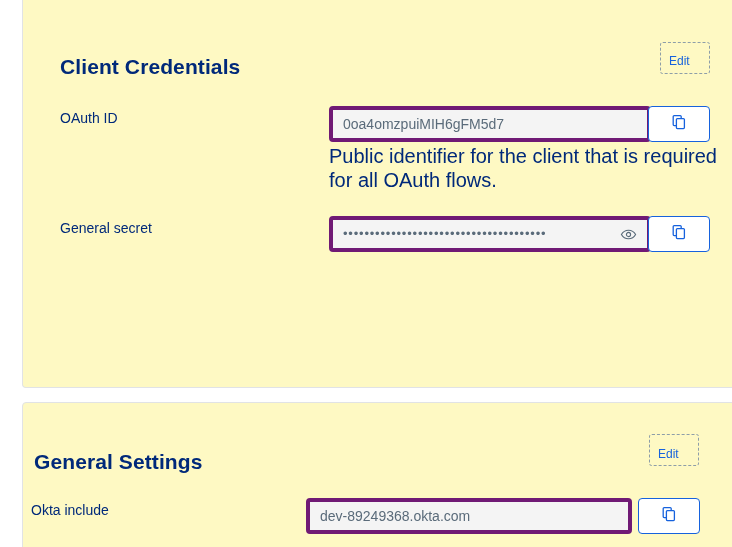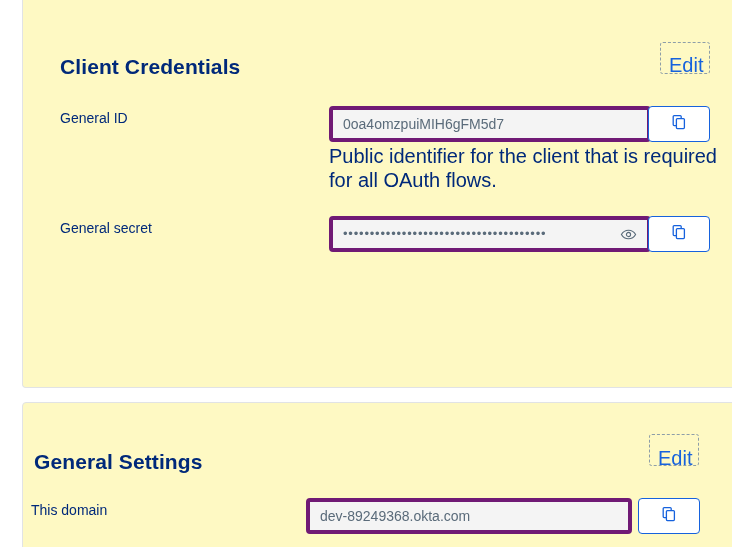--- a/index.html
+++ b/index.html
@@ -61,21 +61,21 @@
   #credentials-title {
     left: 37px;
     top: 38px;
   }
   #general-title {
     left: 11px;
     top: 30px;
   }
   .edit-link {
     position: absolute;
-    font-size: 20px;
+    font-size: 12px;
     color: #1662dd;
     text-decoration: none;
     cursor: pointer;
     padding: 4px 6px;
     border-radius: 3px;
   }
   #credentials-edit {
     left: 640px;
     top: 50px;
   }
@@ -178,21 +178,21 @@
 
   <section class="card" id="credentials-card">
 
     <div class="card-header">
       <h2 class="card-title" id="credentials-title">Client Credentials</h2>
     </div>
 
     <div class="edit-focus" id="credentials-edit-focus"></div>
     <a class="edit-link" id="credentials-edit">Edit</a>
 
-    <div class="field-label" style="left:37px; top:109px;">General ID</div>
+    <div class="field-label" style="left:37px; top:109px;">OAuth ID</div>
 
     <div class="input-wrap" style="left:306px; top:106px; width:322px;">
       <input type="text" readonly="" value="0oa4omzpuiMIH6gFM5d7" style="">
     </div>
 
     <div class="copy-btn" style="left:625px; top:106px;">
       <span>
         <svg width="16" height="16" viewBox="0 0 16 16" fill="none" stroke="#1662dd" stroke-width="1.3">
           <rect x="2.2" y="1.6" width="8" height="10" rx="1"></rect>
           <rect x="5.4" y="4.6" width="8" height="10" rx="1" fill="#ffffff"></rect>
@@ -228,21 +228,21 @@
 
   <section class="card" id="general-card">
     <div class="card-header">
       <h2 class="card-title" id="general-title">General Settings</h2>
     </div>
   </section>
 
   <div class="edit-focus" id="general-edit-focus"></div>
   <a class="edit-link" id="general-edit">Edit</a>
 
-  <div class="field-label" style="left:31px; top:501px;">This domain</div>
+  <div class="field-label" style="left:31px; top:501px;">Okta include</div>
 
   <div class="input-wrap" style="left:306px; top:498px; width:326px;">
     <input type="text" readonly="" value="dev-89249368.okta.com" style="">
   </div>
 
   <div class="copy-btn" style="left:638px; top:498px;">
     <span>
       <svg width="16" height="16" viewBox="0 0 16 16" fill="none" stroke="#1662dd" stroke-width="1.3">
         <rect x="2.2" y="1.6" width="8" height="10" rx="1"></rect>
         <rect x="5.4" y="4.6" width="8" height="10" rx="1" fill="#ffffff"></rect>

